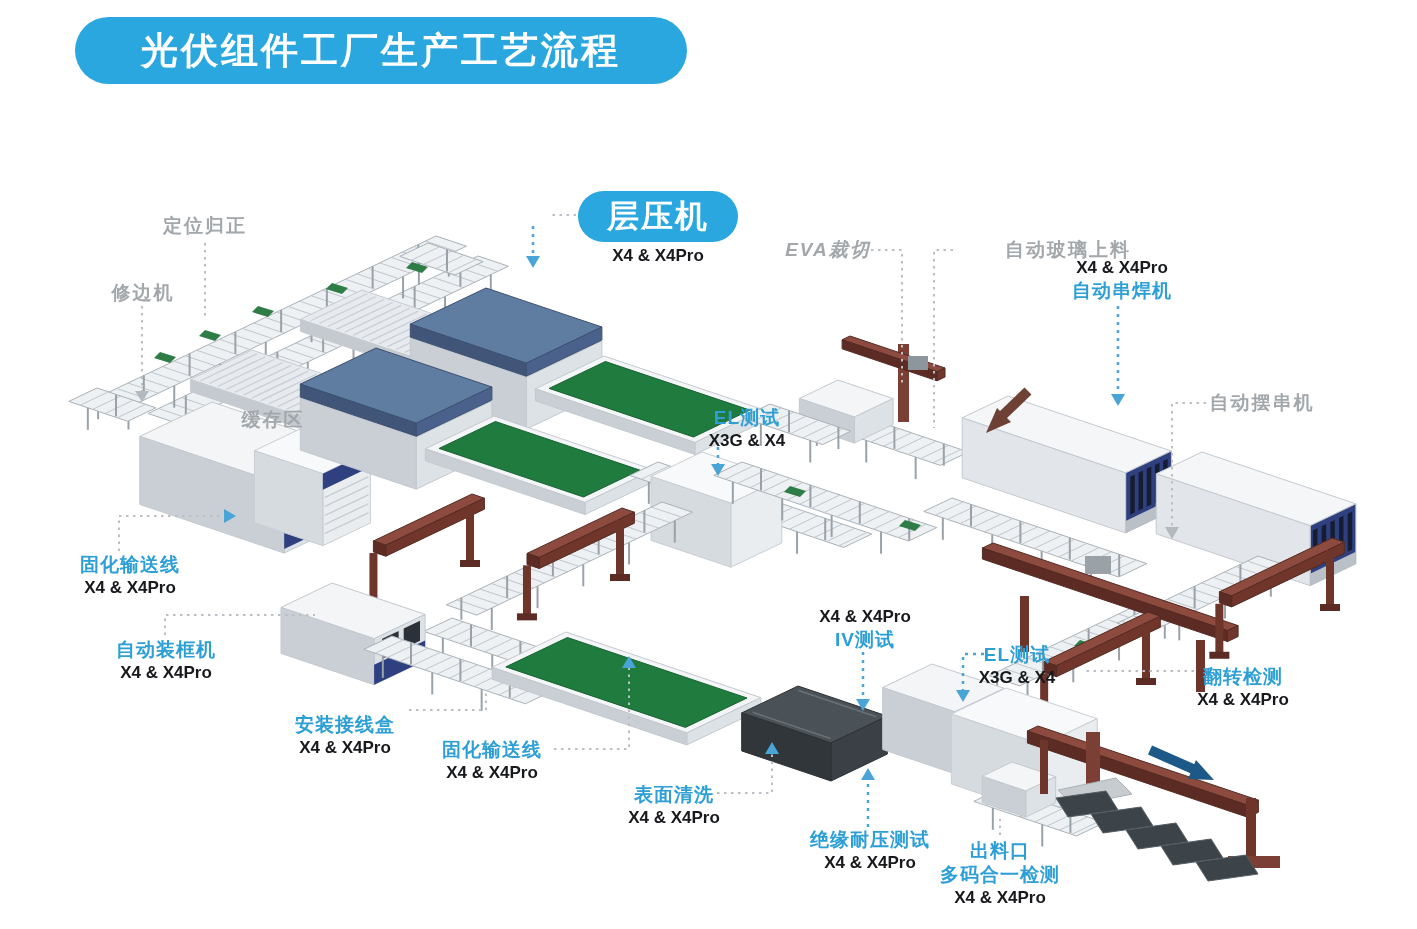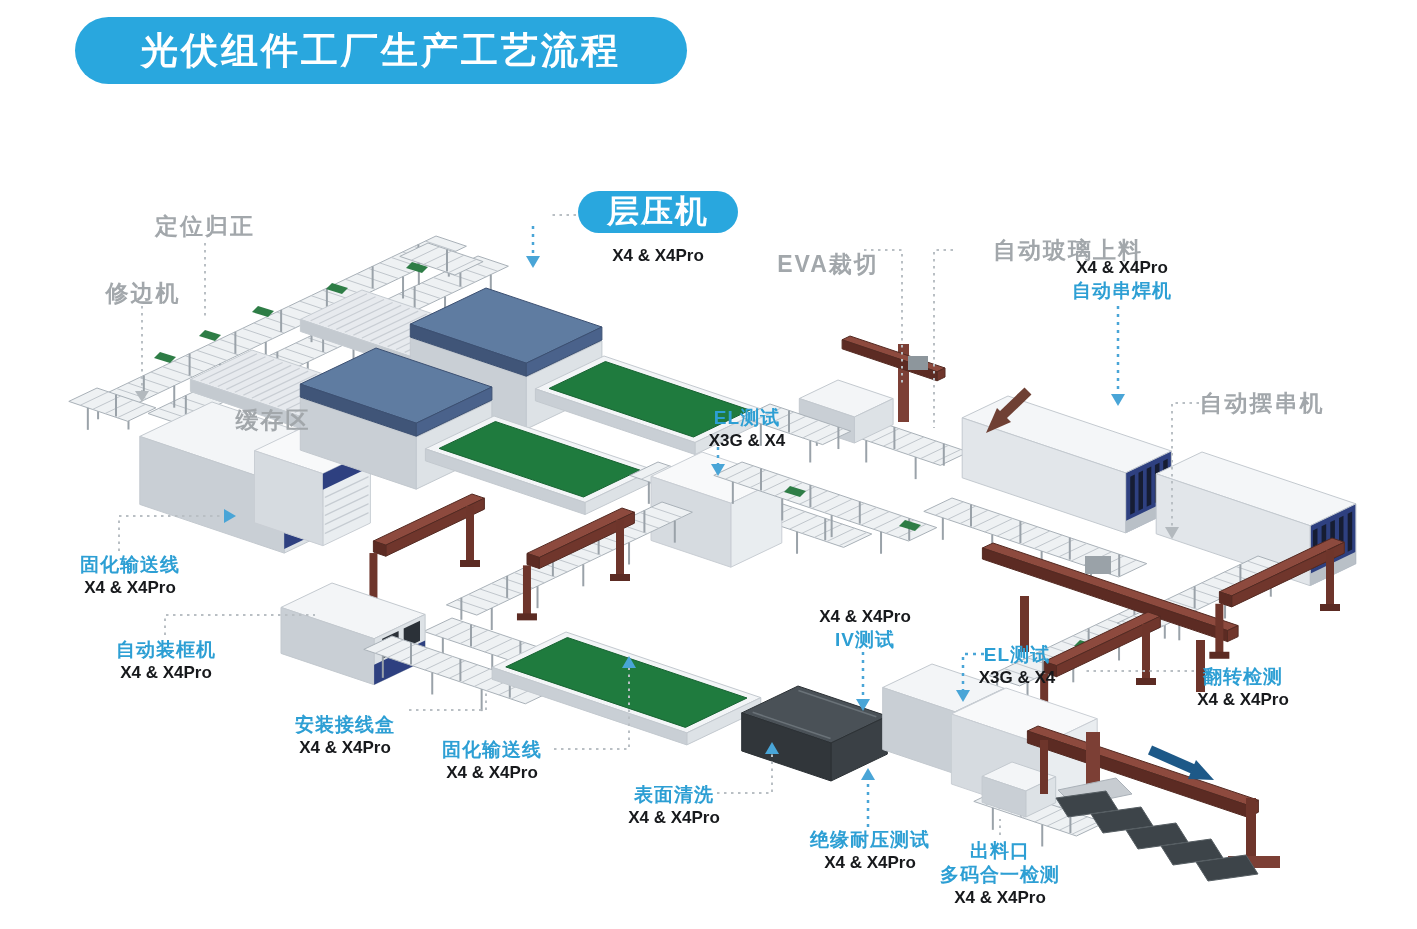--- a/index.html
+++ b/index.html
@@ -2,28 +2,28 @@
 <html><head>
 <meta charset="utf-8">
 <style>
   html,body{margin:0;padding:0;background:#ffffff;}
   #stage{position:relative;width:1417px;height:929px;background:#ffffff;overflow:hidden;
          font-family:"Liberation Sans","DejaVu Sans",sans-serif;}
   #illus{position:absolute;left:0;top:0;}
   .title-pill{position:absolute;left:75px;top:17px;width:612px;height:67px;background:#29a7de;
     border-radius:34px;display:flex;align-items:center;justify-content:center;color:#ffffff;
     font-size:37px;font-weight:800;letter-spacing:3px;white-space:nowrap;text-align:center;}
-  .lam-badge{position:absolute;left:578px;top:191px;width:160px;height:42px;background:#29a7de;
+  .lam-badge{position:absolute;left:578px;top:191px;width:160px;height:51px;background:#29a7de;
     border-radius:26px;display:flex;align-items:center;justify-content:center;color:#ffffff;
     font-size:32px;font-weight:800;letter-spacing:2px;white-space:nowrap;}
   .lam-sub{position:absolute;left:658px;top:246px;transform:translateX(-50%);
     font-size:17px;font-weight:700;color:#17191c;white-space:nowrap;}
   .station{position:absolute;transform:translateX(-50%);text-align:center;white-space:nowrap;}
   .line-blue{color:#2d9fd4;font-weight:700;font-size:19px;line-height:24px;letter-spacing:1px;}
-  .line-gray{color:#a2a7ab;font-weight:700;font-size:23px;line-height:24px;letter-spacing:2px;}
+  .line-gray{color:#a2a7ab;font-weight:700;font-size:19px;line-height:24px;letter-spacing:2px;}
   .line-black{color:#17191c;font-weight:700;font-size:17px;line-height:22px;letter-spacing:0;}
   .dash-gray{fill:none;stroke:#b9bfc4;stroke-width:2;stroke-dasharray:2.5 4.5;}
   .dash-blue{fill:none;stroke:#49a5d7;stroke-width:2.5;stroke-dasharray:3 5;}
   .ah-blue{fill:#49a5d7;}
   .ah-gray{fill:#b3b9be;}
 </style>
 </head>
 <body>
 
 <div id="stage">
@@ -606,21 +606,21 @@
   </div>
   <div class="lam-sub">X4 &amp; X4Pro</div>
 
   <div id="labels">
       <div class="station" style="left: 205px; top: 214px;">
         <div class="line-gray">定位归正</div>
       </div>
       <div class="station" style="left: 143px; top: 281px;">
         <div class="line-gray">修边机</div>
       </div>
-      <div class="station" style="left: 828px; top: 252px;">
+      <div class="station" style="left: 828px; top: 238px; font-style: italic;">
         <div class="line-gray">EVA裁切</div>
       </div>
       <div class="station" style="left: 1068px; top: 238px;">
         <div class="line-gray">自动玻璃上料</div>
       </div>
       <div class="station" style="left: 1122px; top: 257px;">
         <div class="line-black">X4 &amp; X4Pro</div>
         <div class="line-blue">自动串焊机</div>
       </div>
       <div class="station" style="left: 1262px; top: 391px;">

